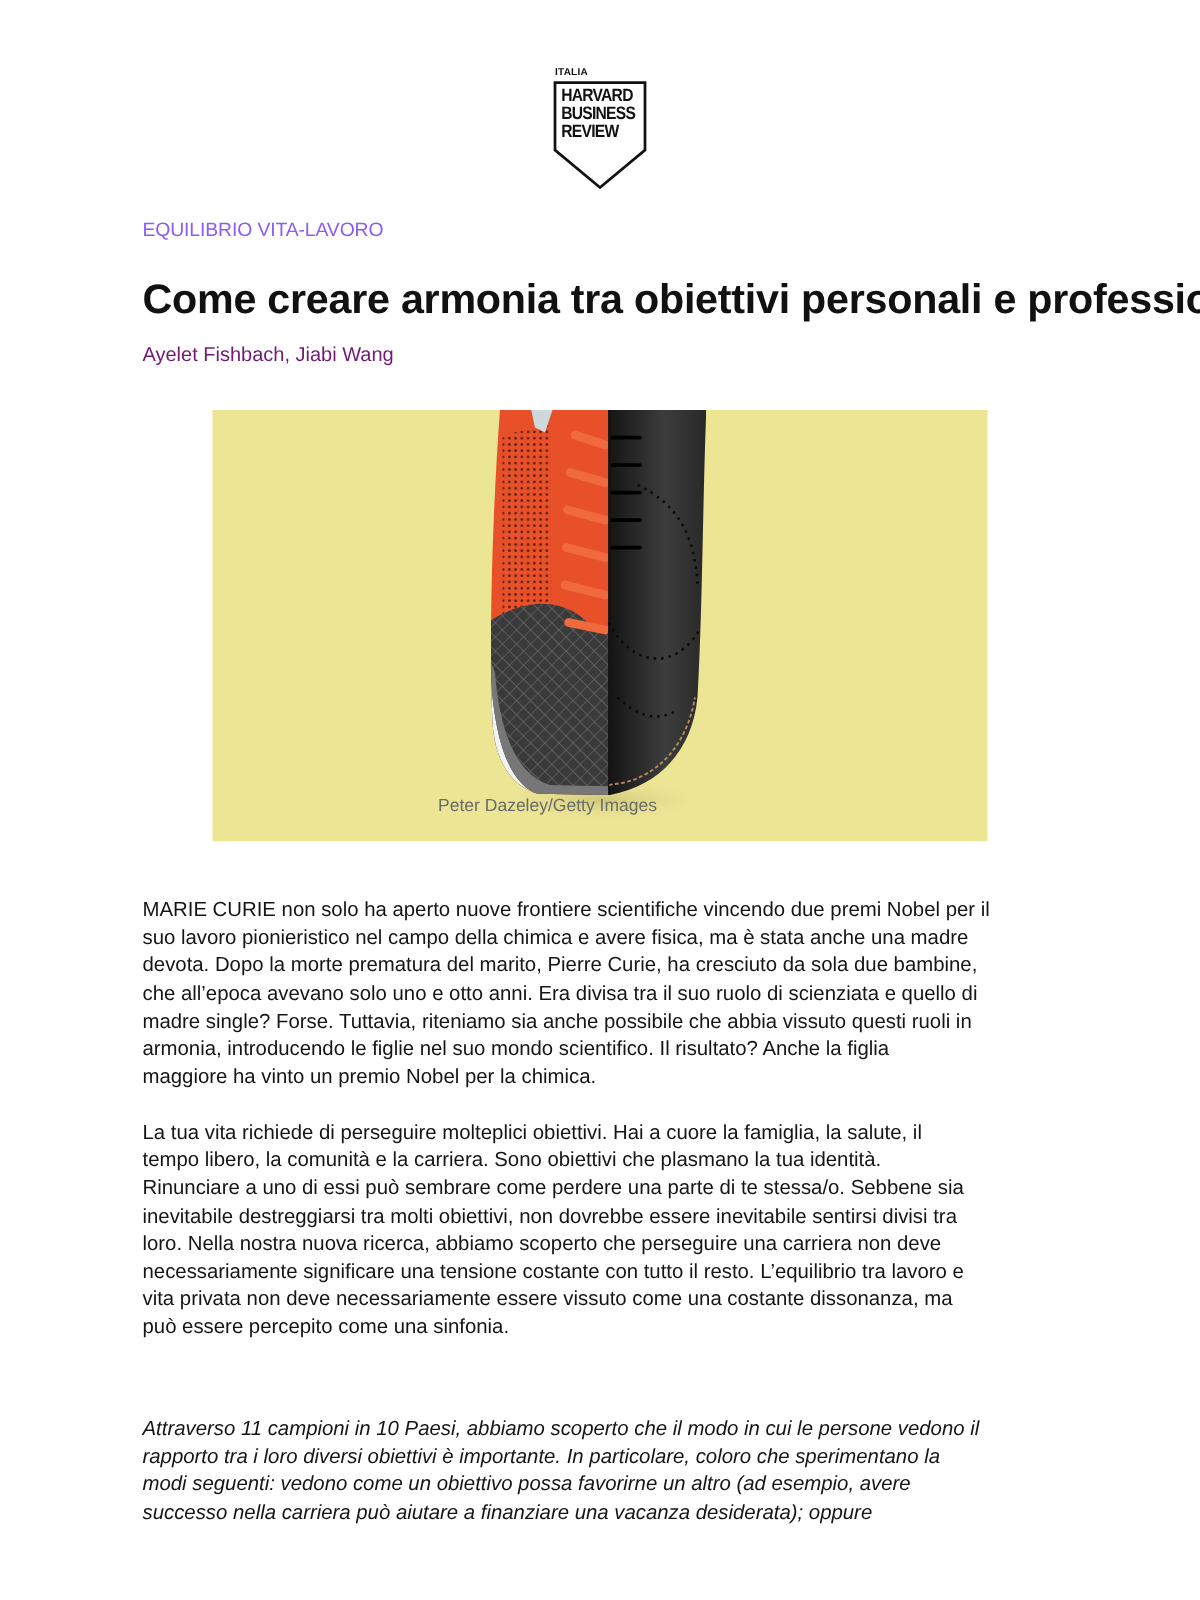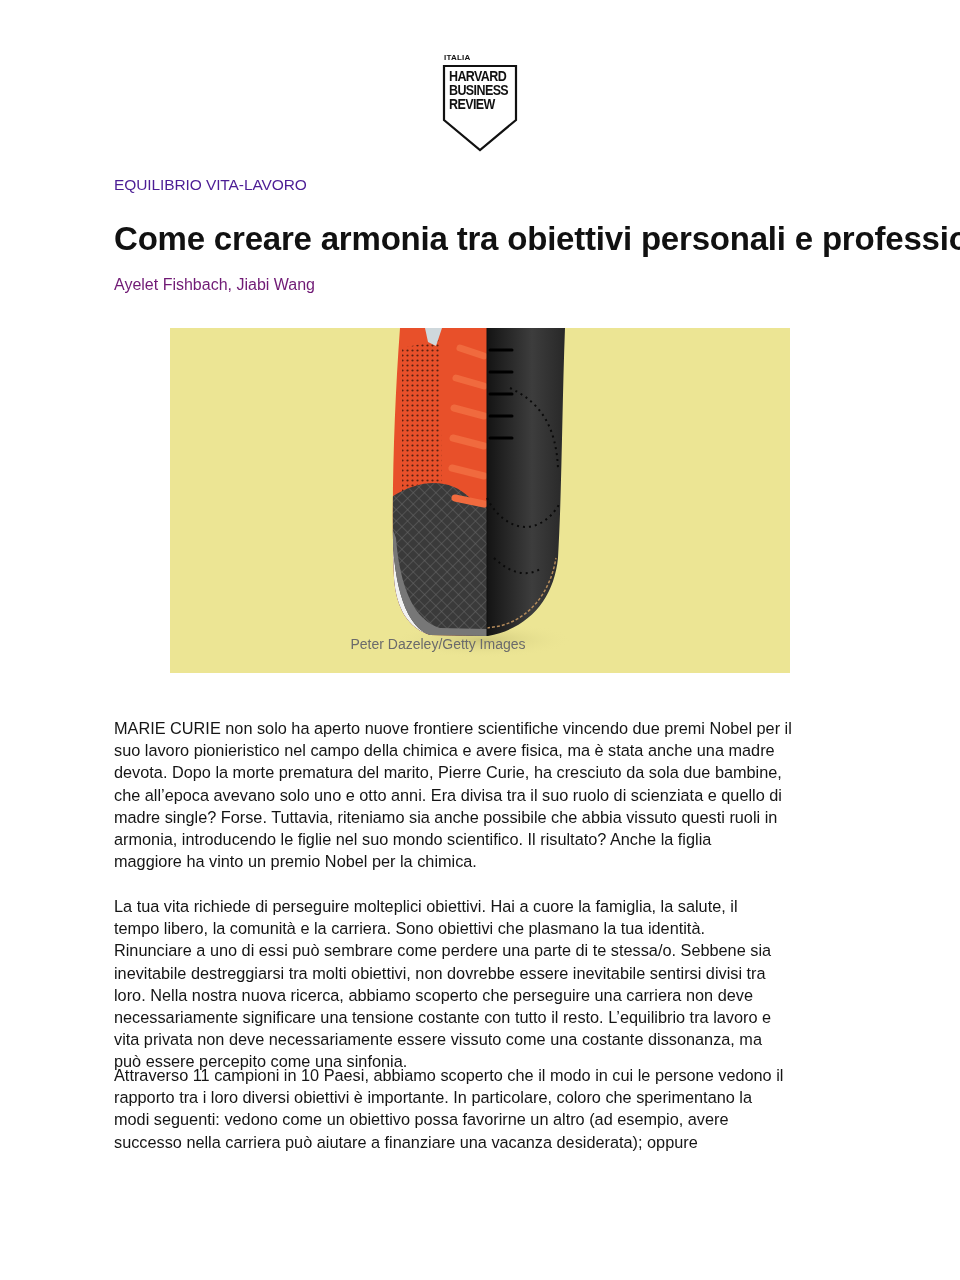--- a/index.html
+++ b/index.html
@@ -8,34 +8,34 @@
 
   .logo { position: absolute; left: 440px; top: 50px; width: 80px; height: 104px; }
   .logo-country { position: absolute; left: 4px; top: 3px; font-size: 8px; font-weight: bold;
                   letter-spacing: 0.2px; color: #111; }
   .logo-shield { position: absolute; left: 2px; top: 14px; }
   .logo-text { position: absolute; left: 9px; top: 19px; font-size: 12.5px; font-weight: bold;
                line-height: 12.5px; letter-spacing: -0.6px; color: #111;
                transform: scaleY(1.15); transform-origin: top left; font-stretch: condensed; }
   .logo-text span { display: block; }
 
-  .section { position: absolute; left: 114px; top: 176px; font-size: 15.5px; color: #4c1d95; letter-spacing: -0.1px; }
+  .section { position: absolute; left: 114px; top: 176px; font-size: 15.5px; color: #8b5cf6; letter-spacing: -0.1px; }
   .title { position: absolute; left: 114px; top: 220px; font-size: 33px; font-weight: bold; color: #111;
            letter-spacing: -0.2px; margin: 0; white-space: nowrap; }
   .authors { position: absolute; left: 114px; top: 276px; font-size: 16px; color: #701a75; }
 
   .hero { position: absolute; left: 170px; top: 328px; width: 620px; height: 345px; background: #ece594; overflow: hidden; }
   .caption { position: absolute; left: 0; width: 876px; top: 636px; text-align: center;
              font-size: 14px; color: #6b6b6b; }
 
   .body { position: absolute; left: 114px; width: 740px; font-size: 16.3px; color: #151515; }
   .body .line { display: block; height: 22.2px; line-height: 22.2px; white-space: nowrap; }
   .p1 { top: 717px; }
   .p2 { top: 895px; }
-  .p3 { top: 1064px; }
+  .p3 { top: 1132px; font-style: italic; }
 </style>
 </head>
 <body>
 
 <div class="logo">
   <div class="logo-country">ITALIA</div>
   <svg class="logo-shield" width="76" height="88" viewBox="0 0 76 88">
     <path d="M2 2 H74 V56 L38 86 L2 56 Z" fill="none" stroke="#111" stroke-width="2.2" stroke-linejoin="miter"></path>
   </svg>
   <div class="logo-text">

